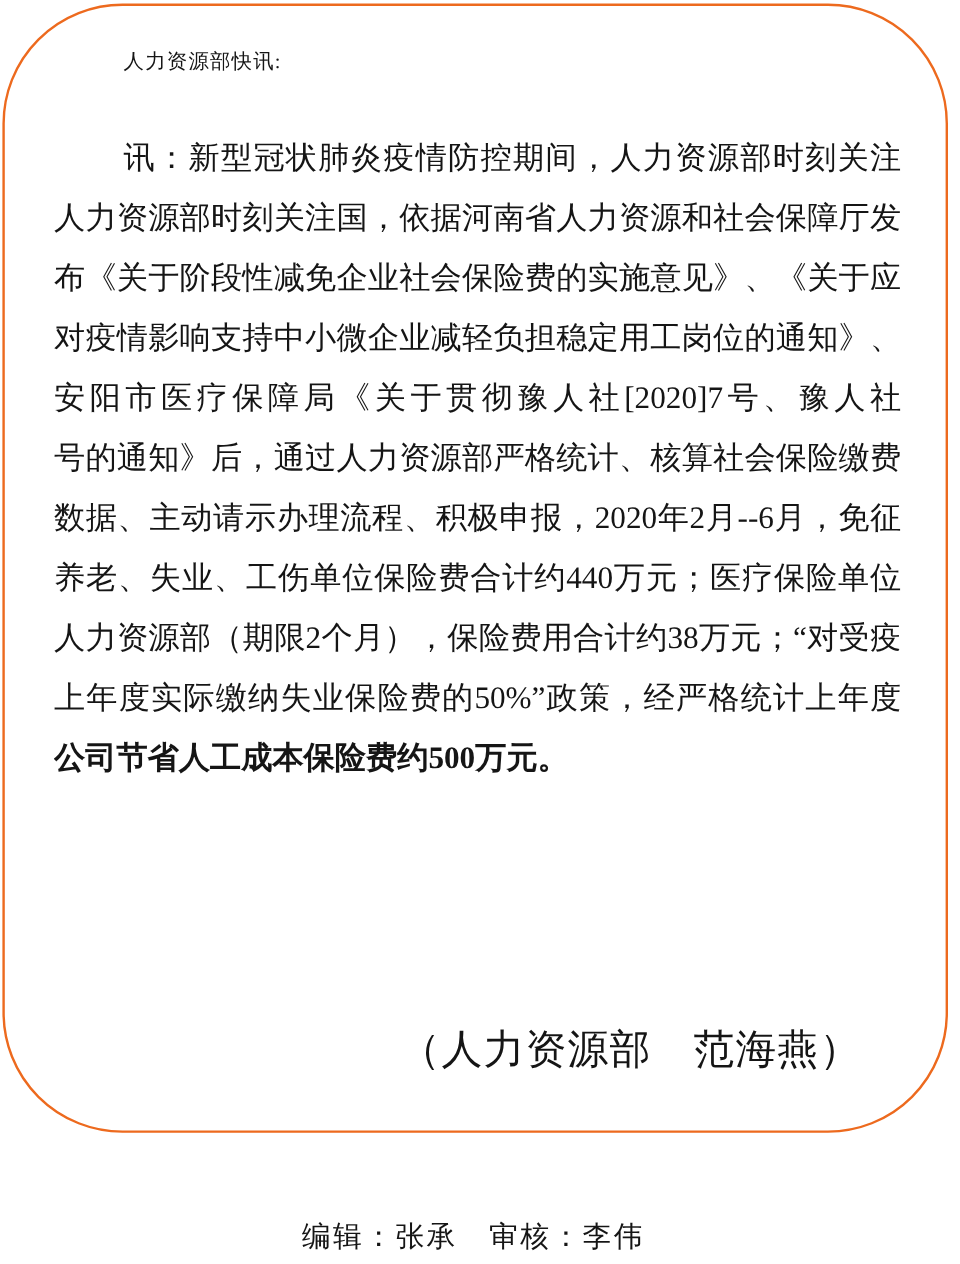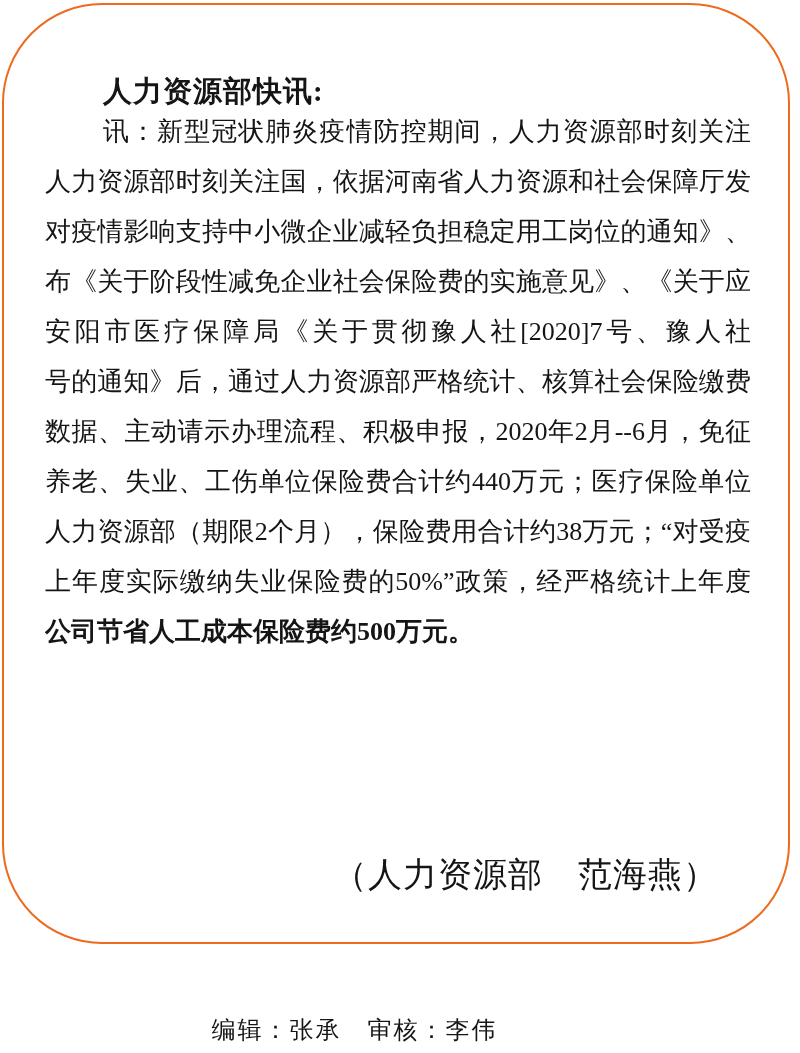--- a/index.html
+++ b/index.html
@@ -22,23 +22,23 @@
     width: 788px;
     height: 941px;
     box-sizing: border-box;
     border: 2px solid #ED6A1E;
     border-radius: 100px;
     background: transparent;
   }
   .title {
     position: absolute;
     left: 103px;
-    top: 72px;
-    font-size: 29px;
-    font-weight: bold;
+    top: 40px;
+    font-size: 17px;
+    font-weight: normal;
     letter-spacing: 1px;
     white-space: nowrap;
   }
   .body-block {
     position: absolute;
     left: 45px;
     top: 107px;
     width: 706px;
     font-size: 26px;
   }
@@ -67,34 +67,35 @@
   }
   .credits {
     position: absolute;
     left: 0;
     top: 1014px;
     width: 709px;
     text-align: center;
     font-size: 24px;
     letter-spacing: 2px;
     white-space: nowrap;
+    padding-left: 40px;
   }
 </style>
 </head>
 <body>
 
 <div class="frame"></div>
 
 <div class="title">人力资源部快讯:</div>
 
 <div class="body-block">
   <div class="body-line first">讯：新型冠状肺炎疫情防控期间，人力资源部时刻关注国</div>
   <div class="body-line">人力资源部时刻关注国，依据河南省人力资源和社会保障厅发</div>
+  <div class="body-line">布《关于阶段性减免企业社会保险费的实施意见》、《关于应</div>
   <div class="body-line">对疫情影响支持中小微企业减轻负担稳定用工岗位的通知》、</div>
-  <div class="body-line">布《关于阶段性减免企业社会保险费的实施意见》、《关于应</div>
   <div class="body-line">安阳市医疗保障局《关于贯彻豫人社[2020]7号、豫人社[2020]8</div>
   <div class="body-line">号的通知》后，通过人力资源部严格统计、核算社会保险缴费</div>
   <div class="body-line">数据、主动请示办理流程、积极申报，2020年2月--6月，免征</div>
   <div class="body-line">养老、失业、工伤单位保险费合计约440万元；医疗保险单位缴</div>
   <div class="body-line">人力资源部（期限2个月），保险费用合计约38万元；“对受疫</div>
   <div class="body-line">上年度实际缴纳失业保险费的50%”政策，经严格统计上年度失</div>
   <div class="body-line last">公司节省人工成本保险费约500万元。</div>
 </div>
 
 <div class="signature">（人力资源部　范海燕）</div>

